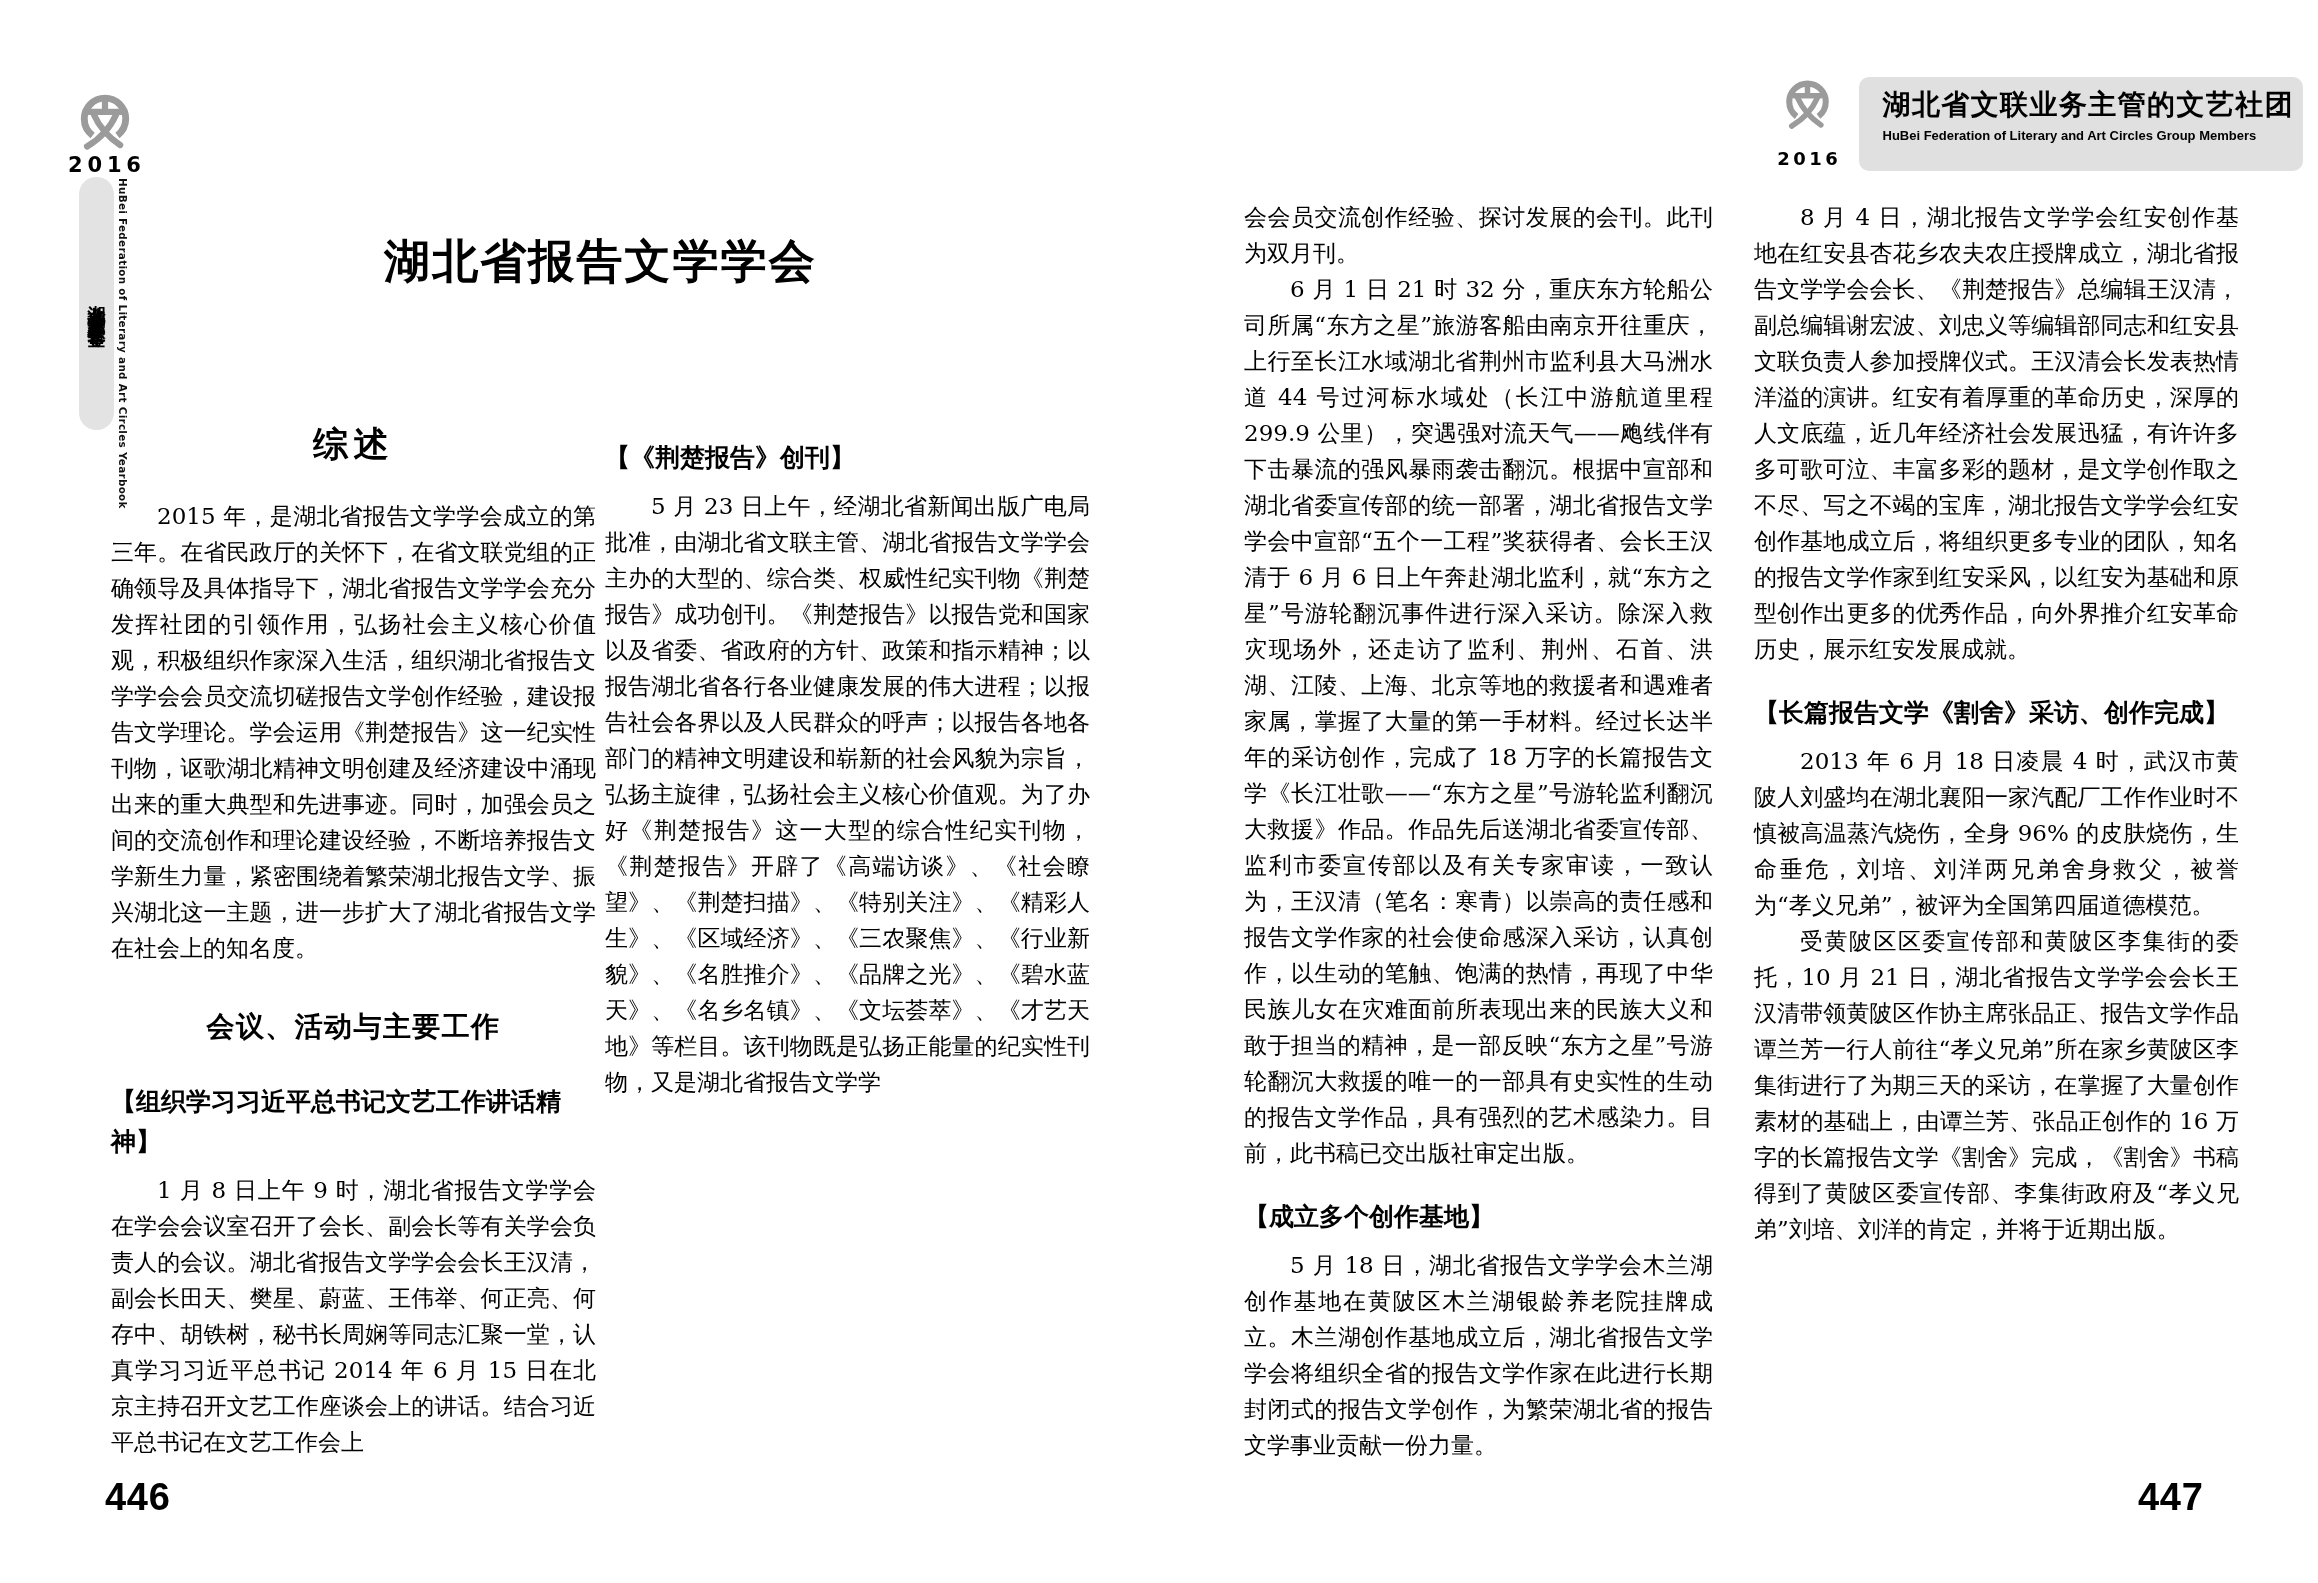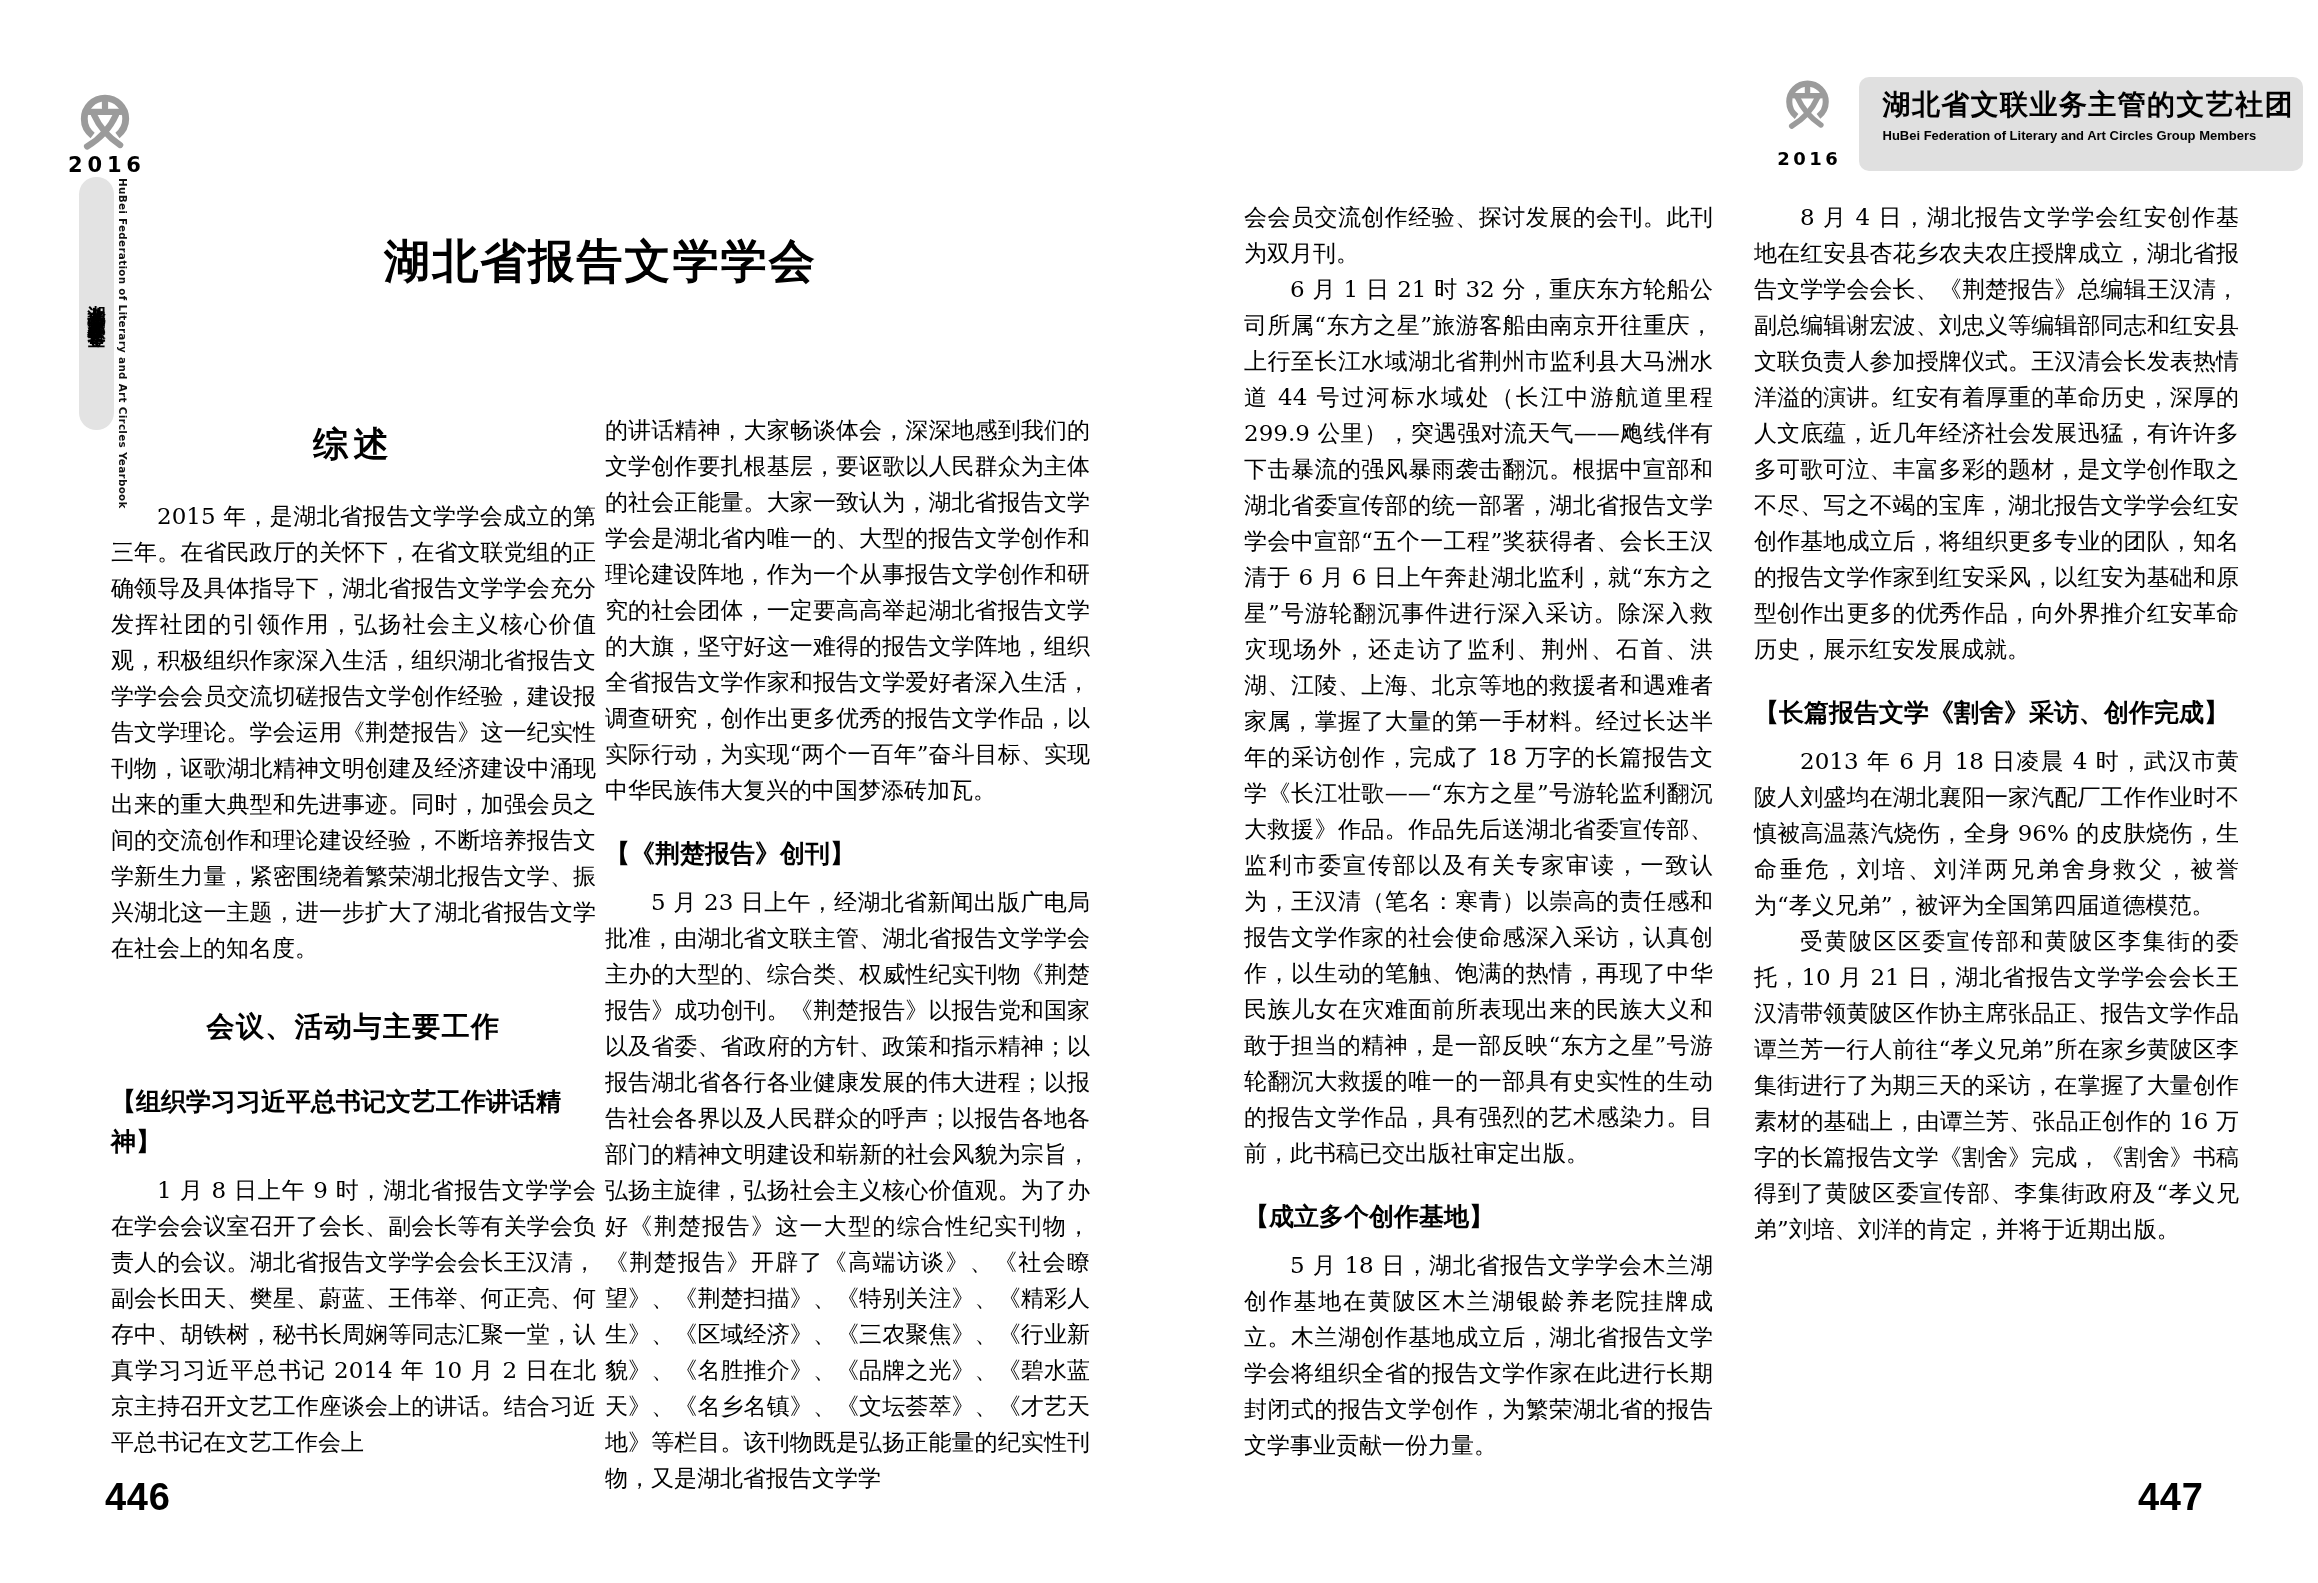--- a/index.html
+++ b/index.html
@@ -90,25 +90,24 @@
   <div class="hdr-en">HuBei Federation of Literary and Art Circles Group Members</div>
 </div>
 
 <div class="abs pg-title">湖北省报告文学学会</div>
 
 <div class="abs col c1">
   <div class="h-ov">综述</div>
   <p class="ind">2015 年，是湖北省报告文学学会成立的第三年。在省民政厅的关怀下，在省文联党组的正确领导及具体指导下，湖北省报告文学学会充分发挥社团的引领作用，弘扬社会主义核心价值观，积极组织作家深入生活，组织湖北省报告文学学会会员交流切磋报告文学创作经验，建设报告文学理论。学会运用《荆楚报告》这一纪实性刊物，讴歌湖北精神文明创建及经济建设中涌现出来的重大典型和先进事迹。同时，加强会员之间的交流创作和理论建设经验，不断培养报告文学新生力量，紧密围绕着繁荣湖北报告文学、振兴湖北这一主题，进一步扩大了湖北省报告文学在社会上的知名度。</p>
   <div class="h-sec">会议、活动与主要工作</div>
   <div class="h-sub">【组织学习习近平总书记文艺工作讲话精神】</div>
-  <p class="ind">1 月 8 日上午 9 时，湖北省报告文学学会在学会会议室召开了会长、副会长等有关学会负责人的会议。湖北省报告文学学会会长王汉清，副会长田天、樊星、蔚蓝、王伟举、何正亮、何存中、胡铁树，秘书长周娴等同志汇聚一堂，认真学习习近平总书记 2014 年 10 月 2 日在北京主持召开文艺工作座谈会上的讲话。结合习近平总书记在文艺工作会上</p>
+  <p class="ind">1 月 8 日上午 9 时，湖北省报告文学学会在学会会议室召开了会长、副会长等有关学会负责人的会议。湖北省报告文学学会会长王汉清，副会长田天、樊星、蔚蓝、王伟举、何正亮、何存中、胡铁树，秘书长周娴等同志汇聚一堂，认真学习习近平总书记 2014 年 6 月 15 日在北京主持召开文艺工作座谈会上的讲话。结合习近平总书记在文艺工作会上</p>
 </div>
 
 <div class="abs col c2">
-  <p>的讲话精神，大家畅谈体会，深深地感到我们的文学创作要扎根基层，要讴歌以人民群众为主体的社会正能量。大家一致认为，湖北省报告文学学会是湖北省内唯一的、大型的报告文学创作和理论建设阵地，作为一个从事报告文学创作和研究的社会团体，一定要高高举起湖北省报告文学的大旗，坚守好这一难得的报告文学阵地，组织全省报告文学作家和报告文学爱好者深入生活，调查研究，创作出更多优秀的报告文学作品，以实际行动，为实现“两个一百年”奋斗目标、实现中华民族伟大复兴的中国梦添砖加瓦。</p>
   <div class="h-sub mt-sm">【《荆楚报告》创刊】</div>
   <p class="ind">5 月 23 日上午，经湖北省新闻出版广电局批准，由湖北省文联主管、湖北省报告文学学会主办的大型的、综合类、权威性纪实刊物《荆楚报告》成功创刊。《荆楚报告》以报告党和国家以及省委、省政府的方针、政策和指示精神；以报告湖北省各行各业健康发展的伟大进程；以报告社会各界以及人民群众的呼声；以报告各地各部门的精神文明建设和崭新的社会风貌为宗旨，弘扬主旋律，弘扬社会主义核心价值观。为了办好《荆楚报告》这一大型的综合性纪实刊物，《荆楚报告》开辟了《高端访谈》、《社会瞭望》、《荆楚扫描》、《特别关注》、《精彩人生》、《区域经济》、《三农聚焦》、《行业新貌》、《名胜推介》、《品牌之光》、《碧水蓝天》、《名乡名镇》、《文坛荟萃》、《才艺天地》等栏目。该刊物既是弘扬正能量的纪实性刊物，又是湖北省报告文学学</p>
 </div>
 
 <div class="abs col c3">
   <p>会会员交流创作经验、探讨发展的会刊。此刊为双月刊。</p>
   <p class="ind">6 月 1 日 21 时 32 分，重庆东方轮船公司所属“东方之星”旅游客船由南京开往重庆，上行至长江水域湖北省荆州市监利县大马洲水道 44 号过河标水域处（长江中游航道里程 299.9 公里），突遇强对流天气——飑线伴有下击暴流的强风暴雨袭击翻沉。根据中宣部和湖北省委宣传部的统一部署，湖北省报告文学学会中宣部“五个一工程”奖获得者、会长王汉清于 6 月 6 日上午奔赴湖北监利，就“东方之星”号游轮翻沉事件进行深入采访。除深入救灾现场外，还走访了监利、荆州、石首、洪湖、江陵、上海、北京等地的救援者和遇难者家属，掌握了大量的第一手材料。经过长达半年的采访创作，完成了 18 万字的长篇报告文学《长江壮歌——“东方之星”号游轮监利翻沉大救援》作品。作品先后送湖北省委宣传部、监利市委宣传部以及有关专家审读，一致认为，王汉清（笔名：寒青）以崇高的责任感和报告文学作家的社会使命感深入采访，认真创作，以生动的笔触、饱满的热情，再现了中华民族儿女在灾难面前所表现出来的民族大义和敢于担当的精神，是一部反映“东方之星”号游轮翻沉大救援的唯一的一部具有史实性的生动的报告文学作品，具有强烈的艺术感染力。目前，此书稿已交出版社审定出版。</p>
   <div class="h-sub">【成立多个创作基地】</div>
   <p class="ind">5 月 18 日，湖北省报告文学学会木兰湖创作基地在黄陂区木兰湖银龄养老院挂牌成立。木兰湖创作基地成立后，湖北省报告文学学会将组织全省的报告文学作家在此进行长期封闭式的报告文学创作，为繁荣湖北省的报告文学事业贡献一份力量。</p>
 </div>

